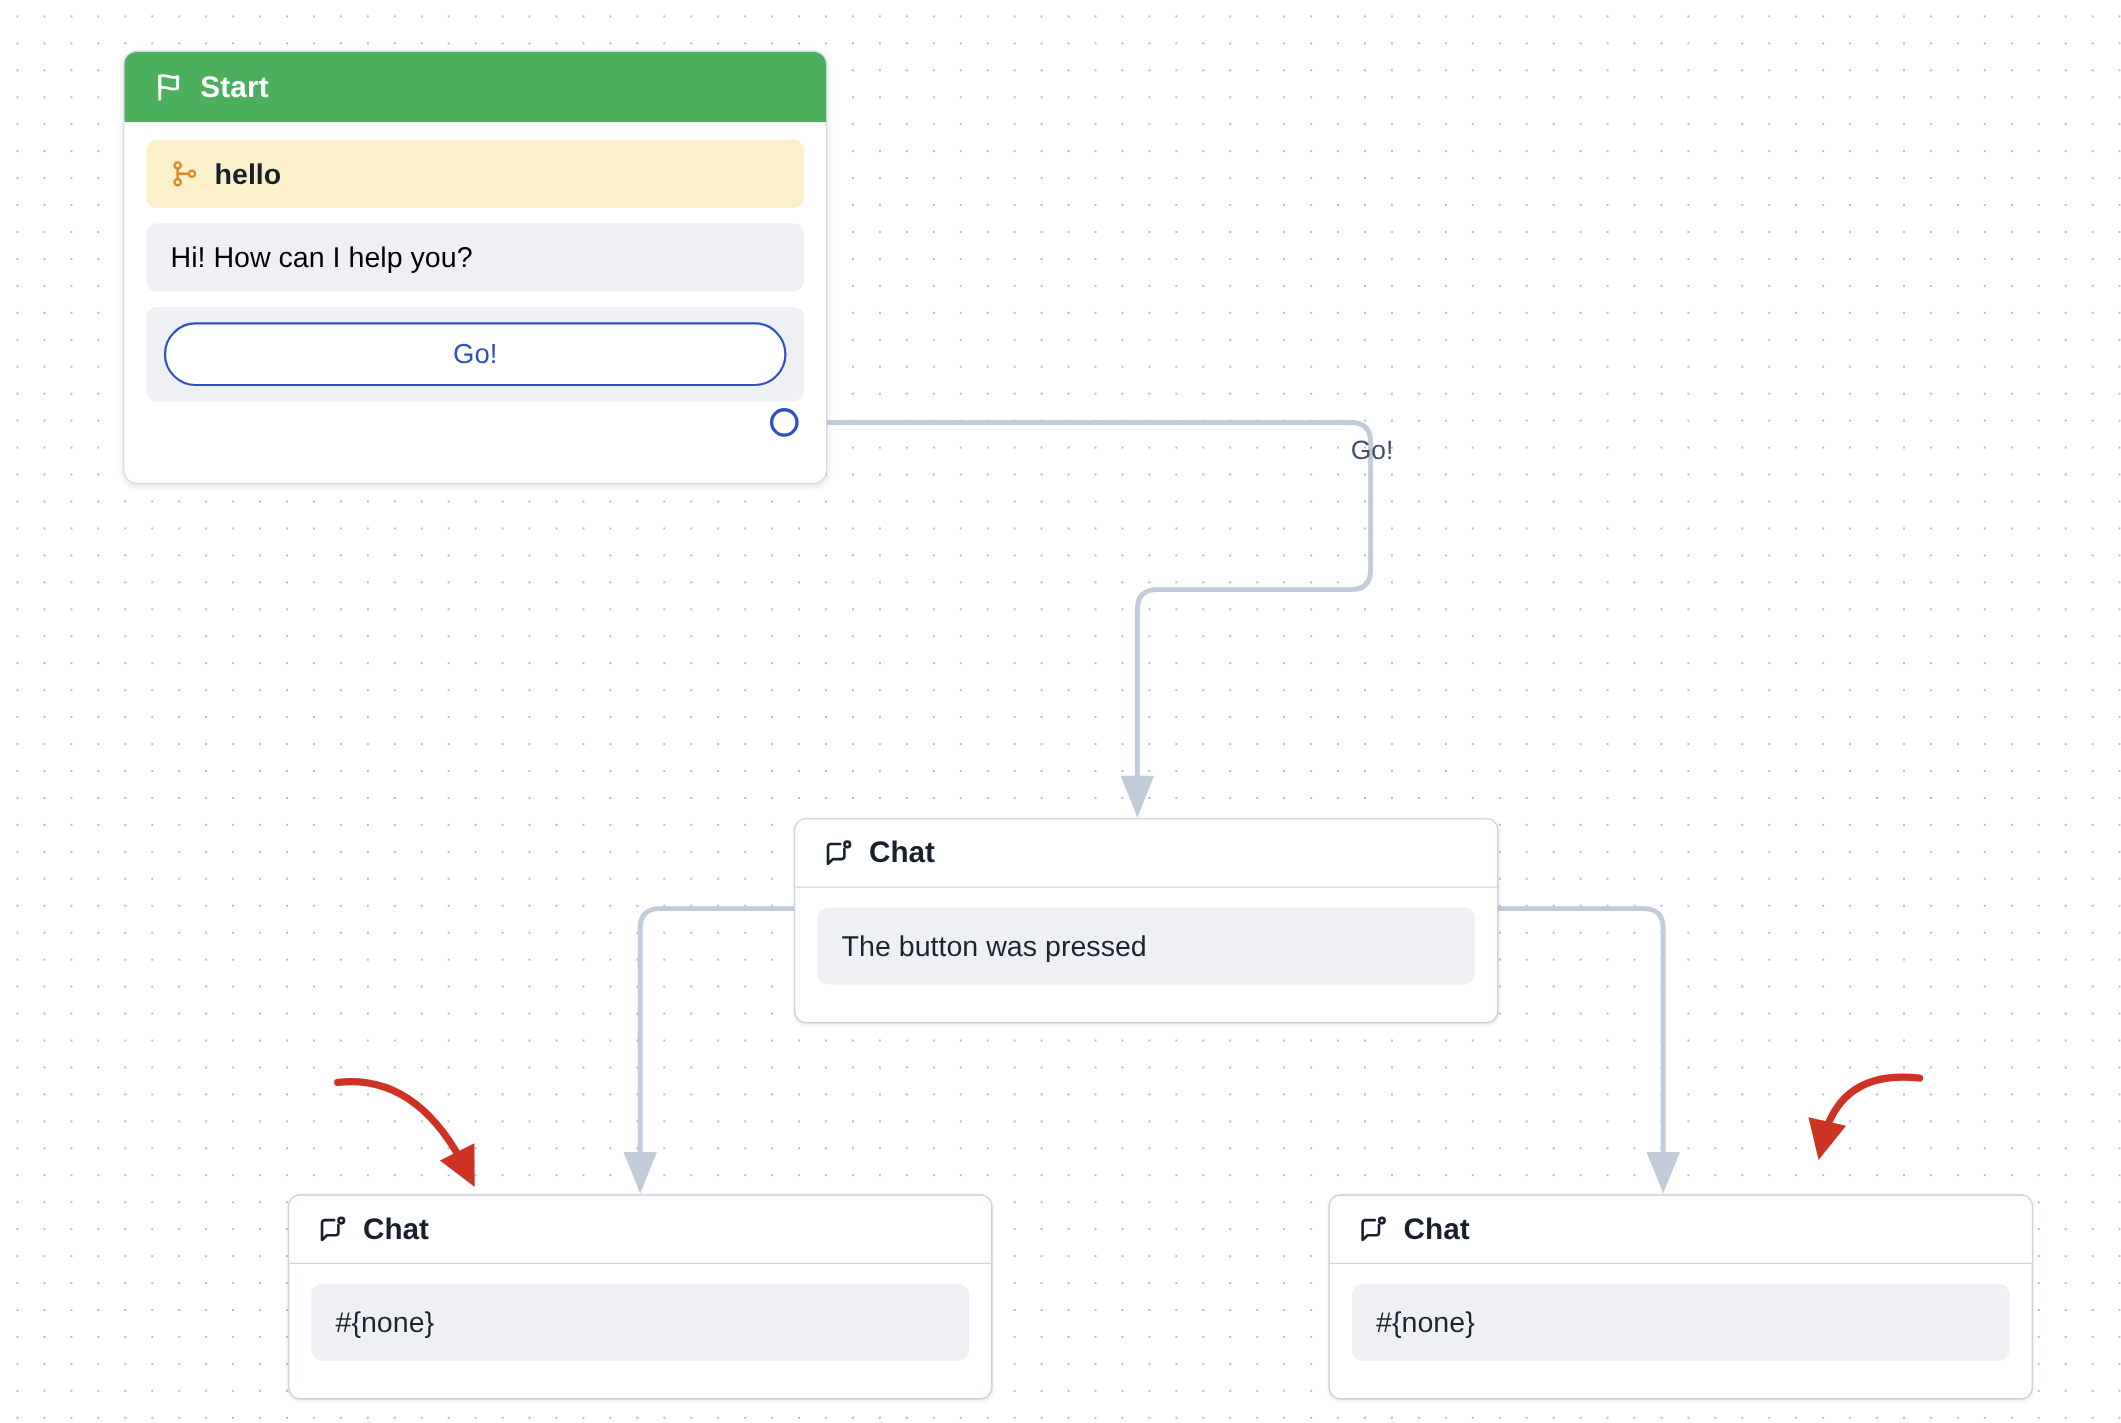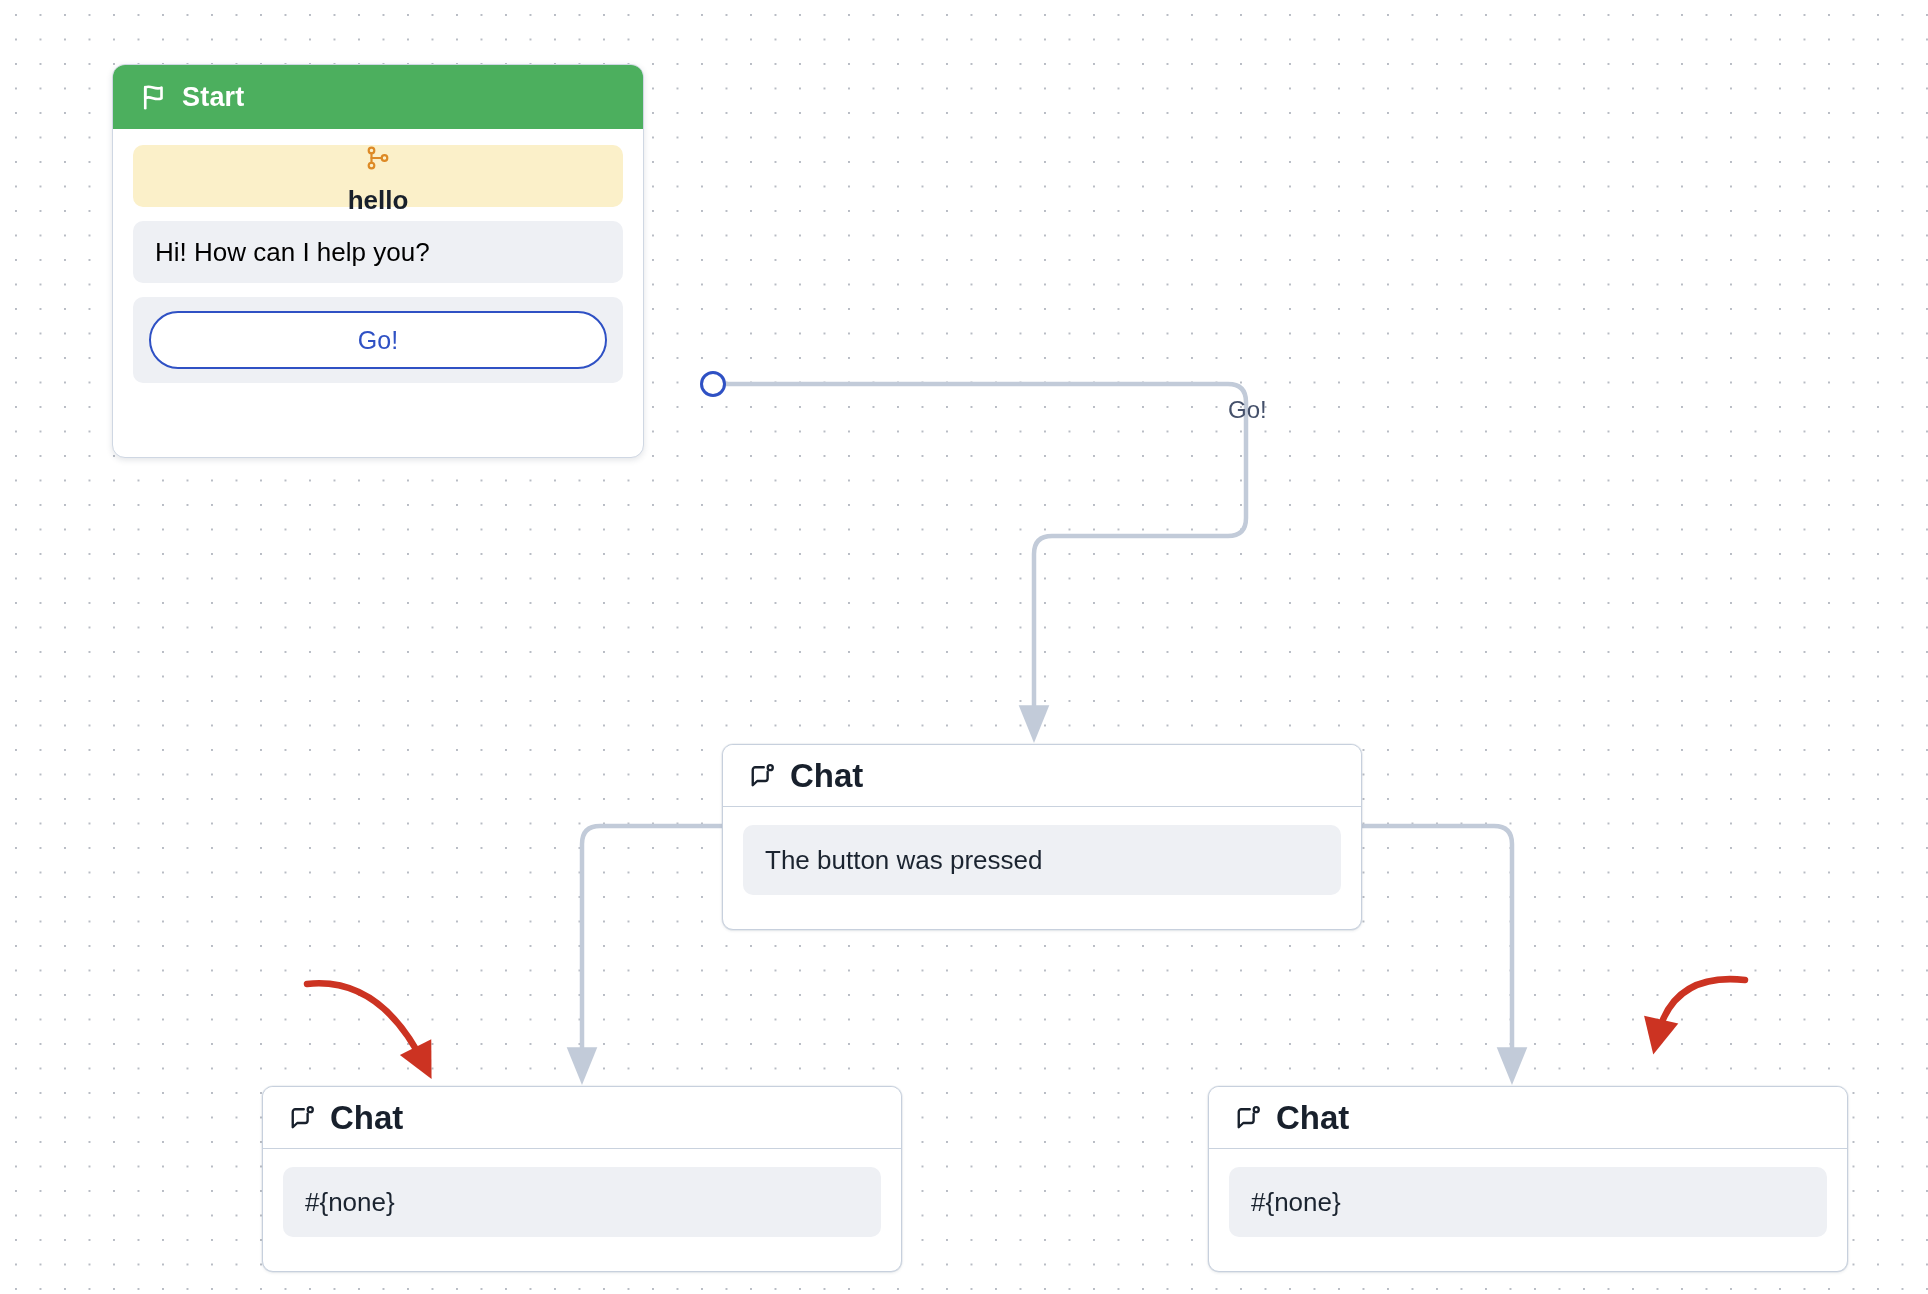--- a/index.html
+++ b/index.html
@@ -38,22 +38,22 @@
     border: 1px solid #c7d0dd;
     border-radius: 11px;
     box-sizing: border-box;
     box-shadow: 0 1px 3px rgba(30,45,70,0.10), 0 0 0 0.5px rgba(190,200,215,0.35);
     overflow: hidden;
   }
 
   
   .start-node {
     left: 112px;
-    top: 64px;
-    width: 532px;
+    top: 46px;
+    width: 640px;
     height: 394px;
     border: 1px solid #cfd7e3;
     border-radius: 13px;
     padding: 0;
     background: #ffffff;
     box-shadow: 0 2px 6px rgba(30,45,70,0.13);
   }
   .start-header {
     height: 64px;
     background: #4caf5e;
@@ -78,21 +78,20 @@
     box-sizing: border-box;
     display: flex;
     align-items: center;
     margin-bottom: 14px;
   }
   .field-hello {
     background: #fbf0c9;
     height: 62px;
     padding: 0 22px;
     gap: 14px;
-    flex-direction: column;
   }
   .field-hello .label {
     font-size: 26px;
     font-weight: 700;
     color: #18202c;
   }
   .field-msg {
     background: #eef0f4;
     height: 62px;
     padding: 0 22px;
@@ -146,21 +145,21 @@
     height: 62px;
     display: flex;
     align-items: center;
     gap: 13px;
     padding: 0 24px;
     border-bottom: 1px solid #c9d2de;
     box-sizing: border-box;
     background: #ffffff;
   }
   .chat-header .title {
-    font-size: 33px;
+    font-size: 27px;
     font-weight: 700;
     color: #18202c;
   }
   .chat-body {
     padding: 18px 20px 22px 20px;
   }
   .chat-text {
     background: #eef0f4;
     border-radius: 10px;
     height: 70px;

